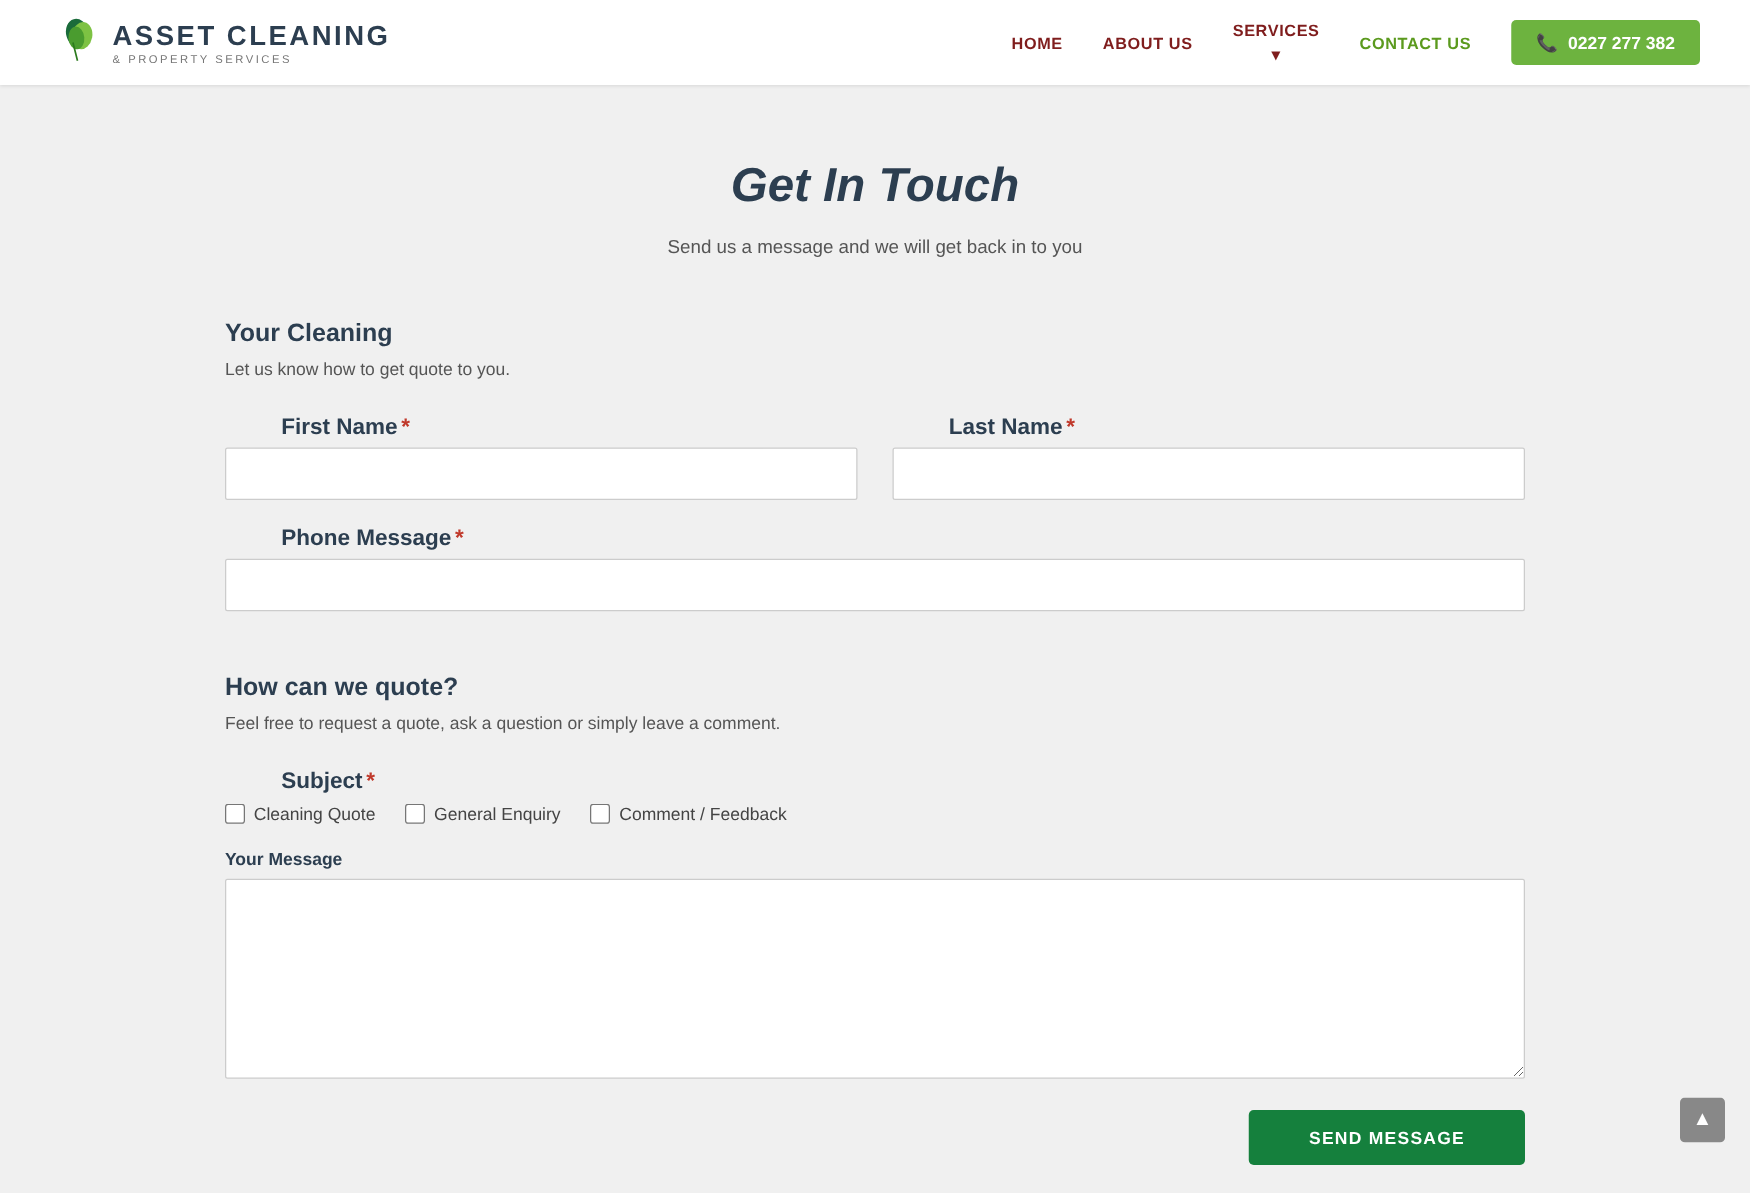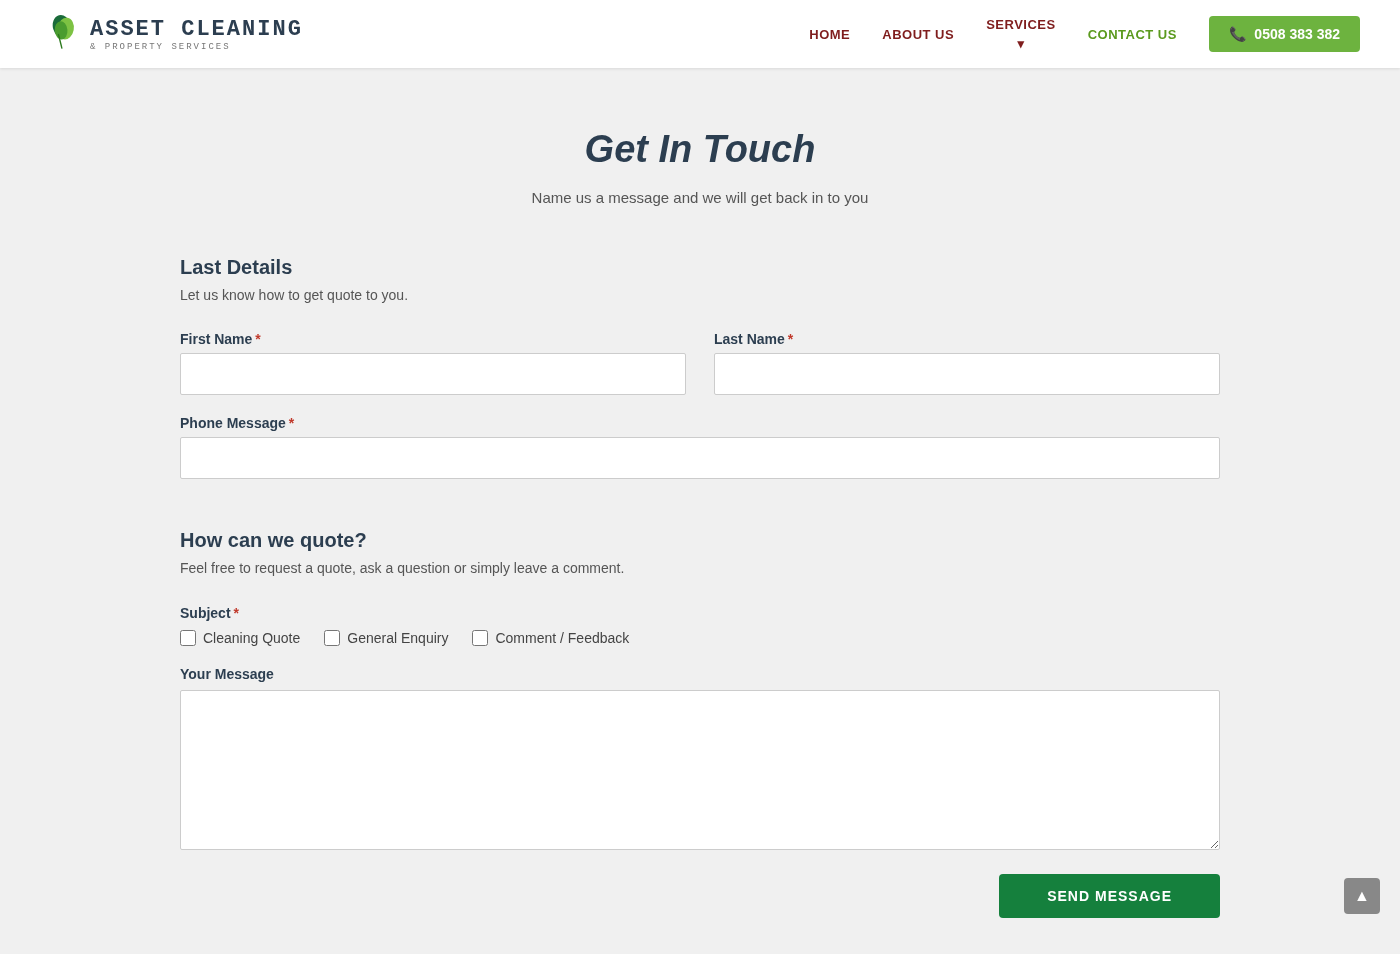--- a/index.html
+++ b/index.html
@@ -12,21 +12,20 @@
       display: flex;
       align-items: center;
       justify-content: space-between;
       padding: 0 40px;
       box-shadow: 0 1px 3px rgba(0,0,0,0.1);
     }
     .logo-area {
       display: flex;
       align-items: center;
       gap: 6px;
-      font-family: Liberation Mono, monospace;
     }
     .logo-text {
       display: flex;
       flex-direction: column;
     }
     .logo-main {
       font-size: 22px;
       font-weight: bold;
       color: #2c3e50;
       letter-spacing: 2px;
@@ -120,24 +119,25 @@
       display: flex;
       gap: 28px;
       margin-bottom: 20px;
     }
     .form-group {
       display: flex;
       flex-direction: column;
       flex: 1;
     }
     .form-label {
-      font-size: 14px;
+      font-size: 18px;
       font-weight: 600;
       color: #2c3e50;
       margin-bottom: 6px;
+      margin-left: 45px;
     }
     .required-star {
       color: #c0392b;
       margin-left: 3px;
     }
     .form-input {
       border: 1px solid #ccc;
       background: #fff;
       padding: 10px 12px;
       font-size: 14px;
@@ -262,32 +262,32 @@
     </a>
     <a class="nav-item services" href="#">
       <span>SERVICES</span>
       <span>▾</span>
     </a>
     <a class="nav-item active" href="#">
       <span>CONTACT US</span>
     </a>
     <a class="phone-btn" href="#">
       <span>📞</span>
-      <span>0508 383 382</span>
+      <span>0227 277 382</span>
     </a>
   </nav>
 </header>
 
 <main class="main">
 
   <h1 class="page-title">Get In Touch</h1>
-  <p class="page-subtitle">Name us a message and we will get back in to you</p>
+  <p class="page-subtitle">Send us a message and we will get back in to you</p>
 
   <section>
-    <h2 class="section-title">Last Details</h2>
+    <h2 class="section-title">Your Cleaning</h2>
     <p class="section-desc">Let us know how to get quote to you.</p>
 
     <div class="form-row">
       <div class="form-group">
         <label class="form-label">
           <span>First Name</span><span class="required-star">*</span>
         </label>
         <input type="text" class="form-input" style="">
       </div>
       <div class="form-group">

